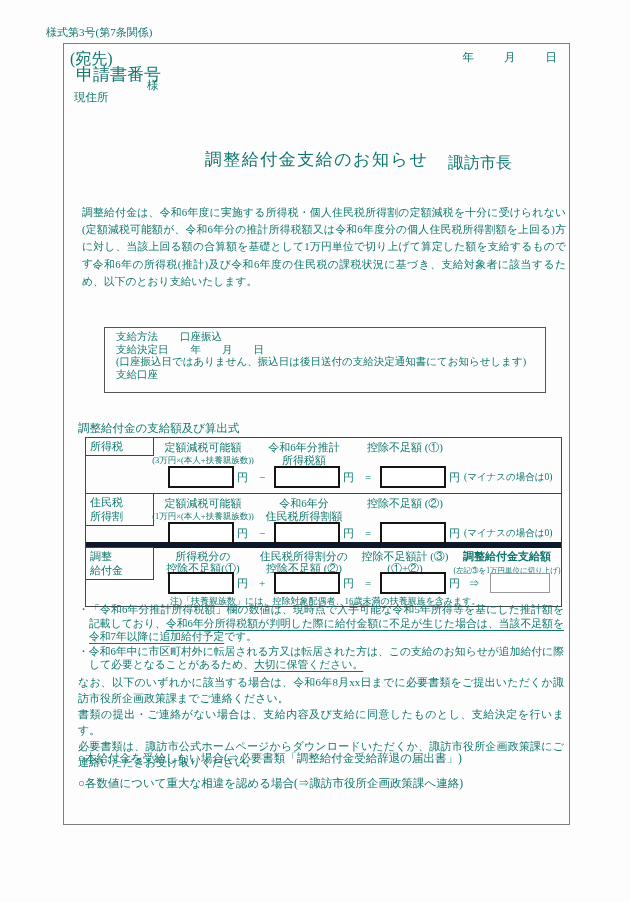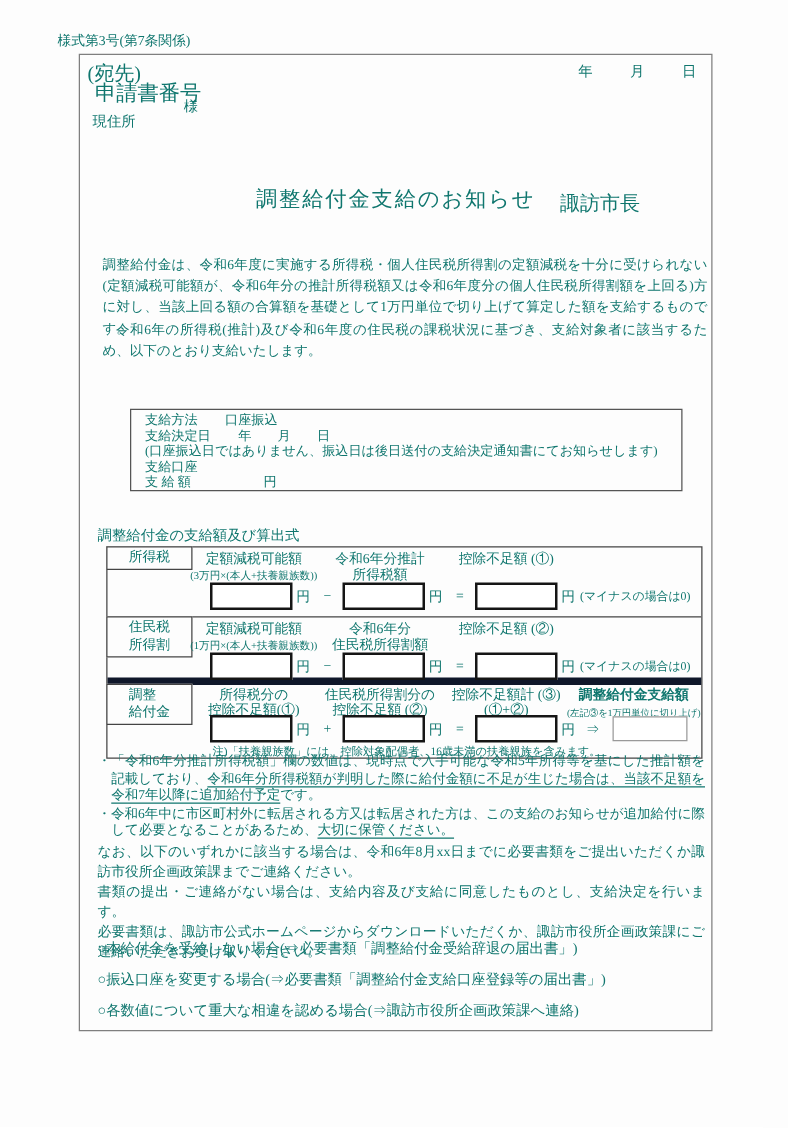--- a/index.html
+++ b/index.html
@@ -41,21 +41,21 @@
     position:absolute; left:21px; top:393px; width:477px; height:170px;
     border:1px solid #444; box-sizing:border-box; font-size:11px;
   }
   .crow { position:relative; box-sizing:border-box; }
   .crow1 { height:56px; border-bottom:1px solid #444; }
   .crow2 { height:54px; border-bottom:6px solid #0f172a; }
   .crow3 { height:46px; }
   .lblbox {
     position:absolute; left:-1px; top:-1px; width:69px;
     border:1px solid #444; box-sizing:border-box; background:#fdfdfd;
-    padding:1px 17px 2px; line-height:14px;
+    padding:1px 4px 2px; line-height:14px;
   }
   .h { position:absolute; text-align:center; line-height:13px; }
   .c1 { left:42px; width:150px; }
   .c2 { left:143px; width:150px; }
   .c3 { left:244px; width:150px; }
   .c4 { left:348px; width:146px; }
   .lt { top:3px; }
   .lb { top:16px; }
   .crow3 .lt { top:2px; }
   .crow3 .lb { top:14px; }
@@ -108,23 +108,20 @@
 
     <div class="paybox">
       <div class="pline">
         <span>支給方法</span><span class="pvalue">口座振込</span>
       </div>
       <div class="pline">
         <span>支給決定日</span><span class="pvalue">年　　月　　日</span>
       </div>
       <div class="pline">(口座振込日ではありません、振込日は後日送付の支給決定通知書にてお知らせします)</div>
       <div class="pline">支給口座</div>
-      <div class="pline">
-        <span>支 給 額</span><span class="yen-gap">円</span>
-      </div>
     </div>
 
     <div class="calc-heading">調整給付金の支給額及び算出式</div>
 
     <div class="calc-table">
 
       <div class="crow crow1">
         <div class="lblbox">
           <div>所得税</div>
         </div>
@@ -209,18 +206,17 @@
     </div>
 
     <div class="closing">
       <p>なお、以下のいずれかに該当する場合は、令和6年8月xx日までに必要書類をご提出いただくか諏訪市役所企画政策課までご連絡ください。</p>
       <p>書類の提出・ご連絡がない場合は、支給内容及び支給に同意したものとし、支給決定を行います。</p>
       <p>必要書類は、諏訪市公式ホームページからダウンロードいただくか、諏訪市役所企画政策課にご連絡いただきお受け取りください。</p>
     </div>
 
     <div class="options">
       <p>○本給付金を受給しない場合(⇒必要書類「調整給付金受給辞退の届出書」)</p>
-      <p>○振込口座を変更する場合(⇒必要書類「調整給付金支給口座登録等の届出書」)</p>
       <p>○各数値について重大な相違を認める場合(⇒諏訪市役所企画政策課へ連絡)</p>
     </div>
 
   </div>
 </div>
 
 </body></html>

